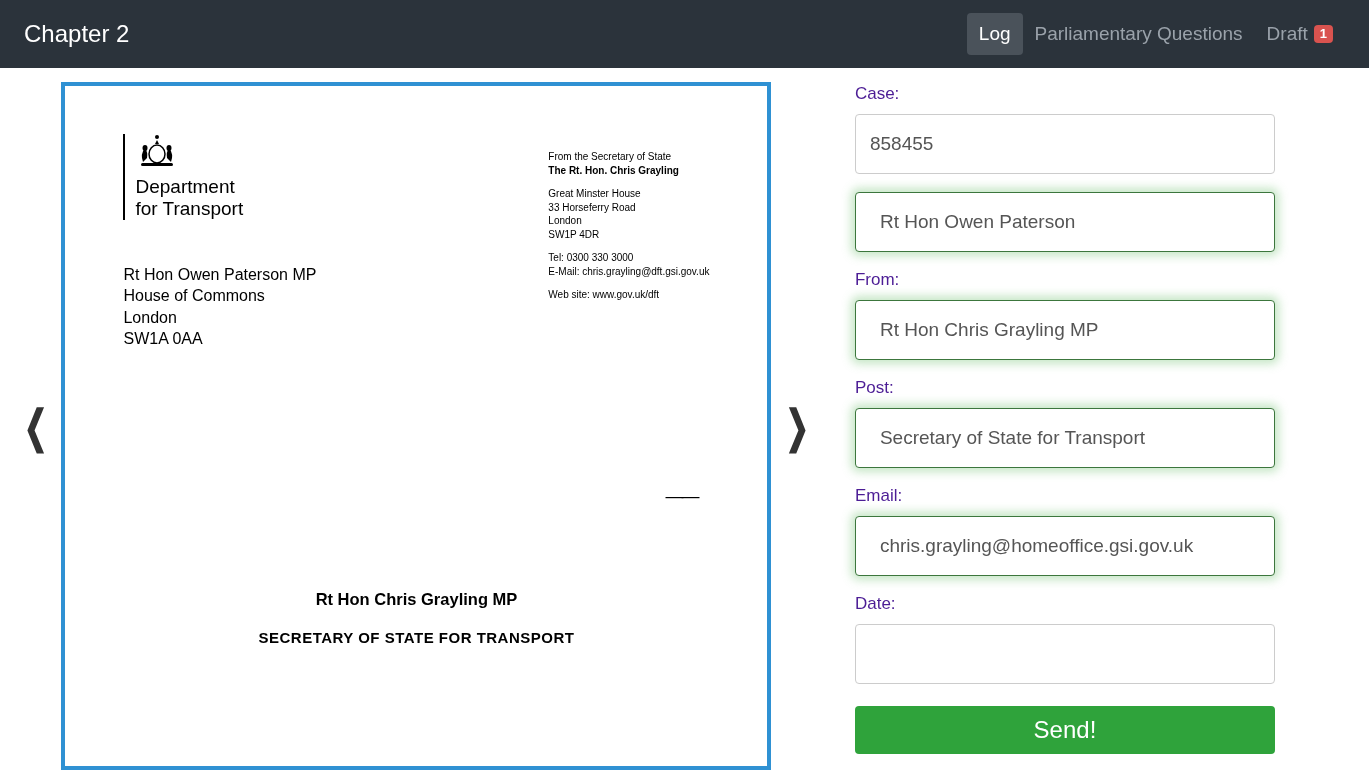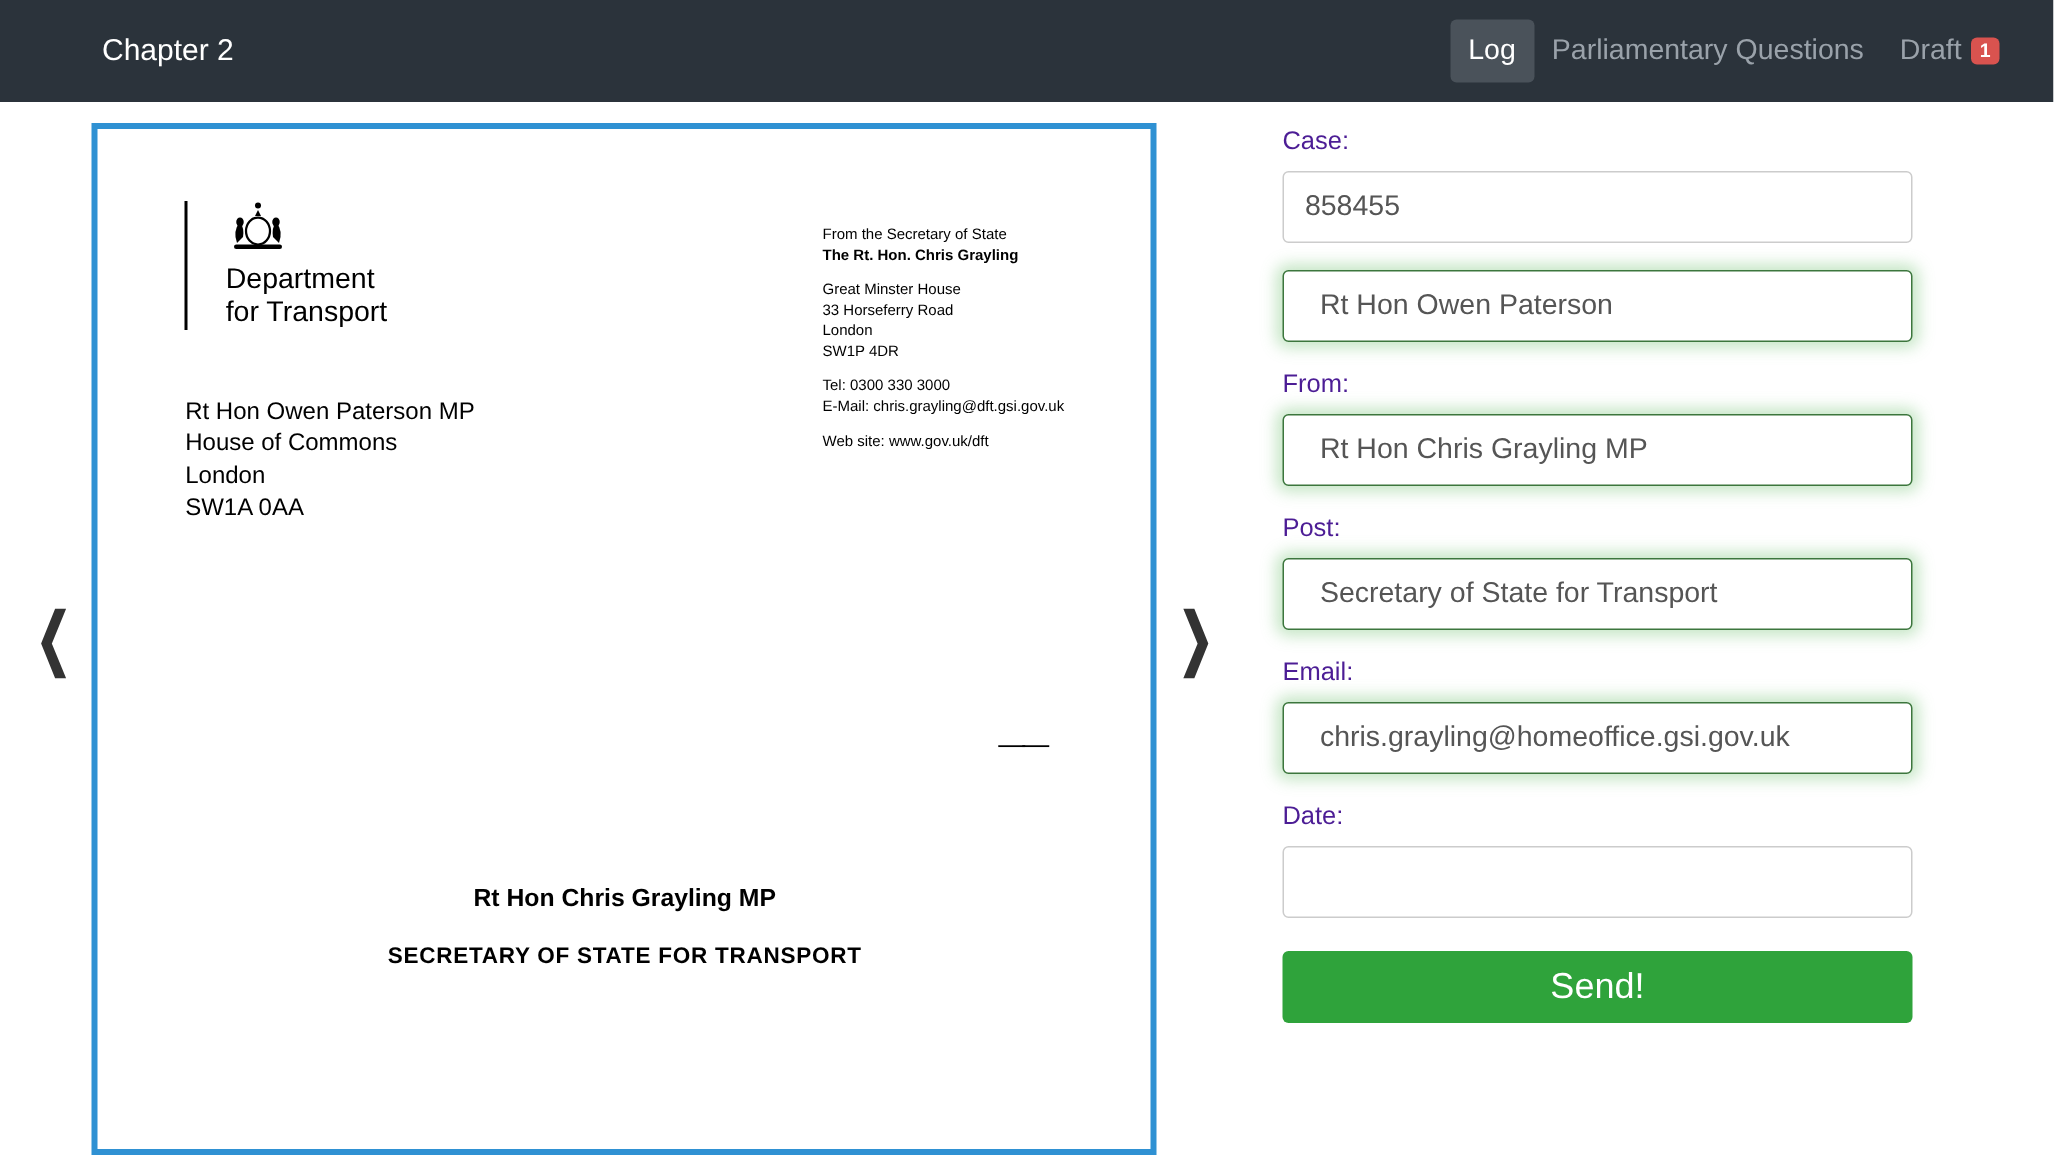--- a/index.html
+++ b/index.html
@@ -11,23 +11,22 @@
     .navbar {
       background: #2b333b;
       height: 68px;
       display: flex;
       align-items: center;
       justify-content: space-between;
       padding: 0 24px;
     }
     .navbar-brand {
       color: #fff;
-      font-size: 20px;
+      font-size: 24px;
       font-weight: 400;
-      margin-left: 44px;
     }
     .navbar-nav {
       display: flex;
       align-items: center;
       gap: 0;
     }
     .nav-item {
       color: #9aa2aa;
       font-size: 19px;
       padding: 10px 12px;
@@ -83,21 +82,21 @@
     }
     .doc-header {
       display: flex;
       justify-content: space-between;
       align-items: flex-start;
       margin-bottom: 4px;
     }
     .dept-block {
       display: flex;
       align-items: flex-start;
-      gap: 25px;
+      gap: 10px;
       margin-top: 8px;
     }
     .dept-bar {
       width: 2px;
       background: #000;
       align-self: stretch;
       height: 86px;
     }
     .crest-svg { display:block; }
     .dept-name {
@@ -151,21 +150,21 @@
     }
     .form-group { margin-bottom: 18px; }
     .form-label {
       font-size: 17px;
       color: #4c1d95;
       display: block;
       margin-bottom: 10px;
     }
     .form-input {
       width: 100%;
-      height: 48px;
+      height: 60px;
       padding: 0 14px;
       font-size: 19px;
       color: #555;
       border: 1px solid #ccc;
       border-radius: 4px;
       background: #fff;
     }
     .form-input.valid {
       border: 1px solid #3c763d;
       box-shadow: 0 0 10px 4px rgba(92, 184, 92, 0.35);

